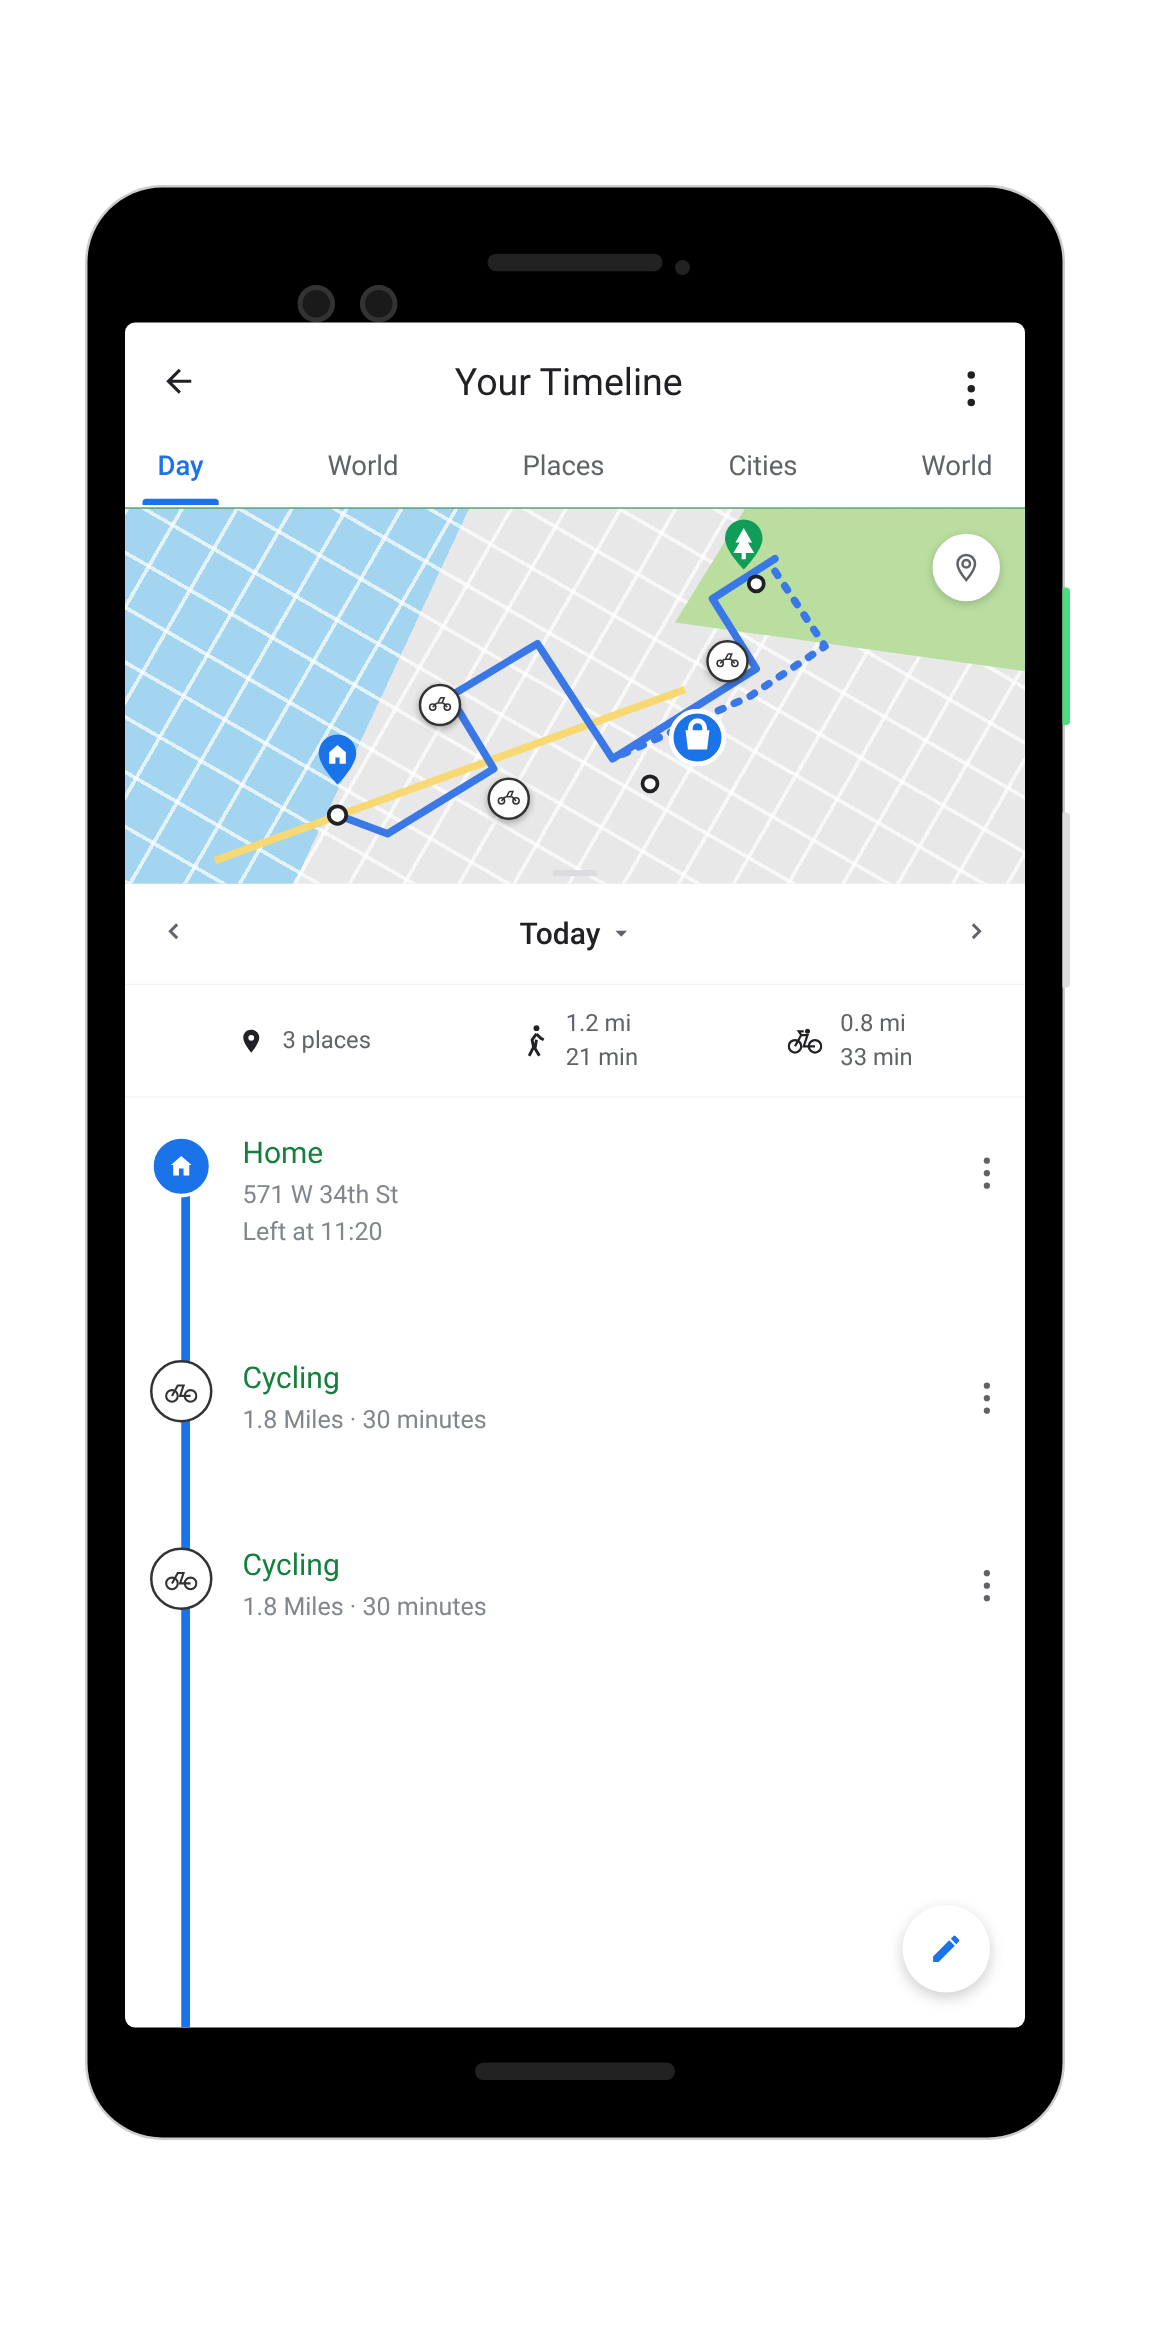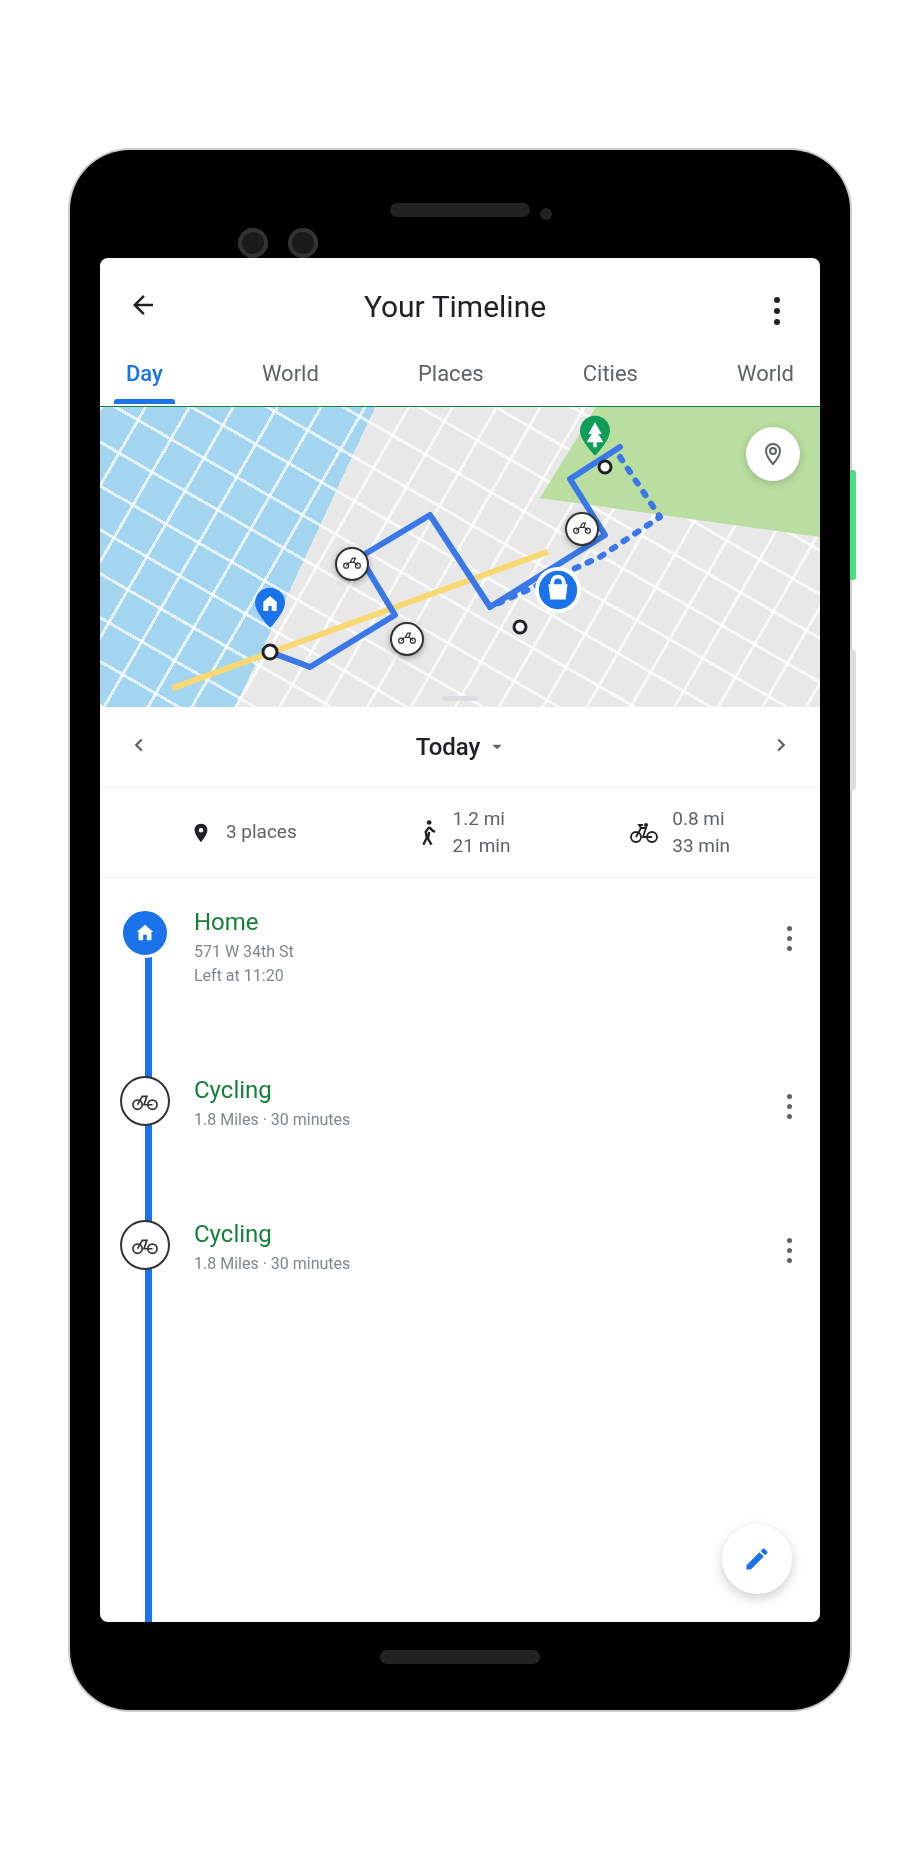--- a/index.html
+++ b/index.html
@@ -283,21 +283,21 @@
   justify-content: center;
   flex-shrink: 0;
   z-index: 2;
   border: 3px solid #fff;
 }
 .tl-icon.blue { background: #1a73e8; }
 .tl-icon.green { background: #0f9d58; }
 .tl-icon.white { background: #fff; border: 2px solid #333; }
 .tl-content { flex: 1; }
 .tl-title { font-size: 24px; color: #15803d; margin-bottom: 4px; }
-.tl-sub { font-size: 16px; color: #80868b; line-height: 1.5; }
+.tl-sub { font-size: 20px; color: #80868b; line-height: 1.5; }
 .tl-menu { cursor: pointer; padding: 8px; }
 .tl-menu .dots-v span { width: 5px; height: 5px; background: #5f6368; }
 
 
 .fab {
   position: absolute;
   bottom: 28px;
   right: 28px;
   width: 70px;
   height: 70px;

